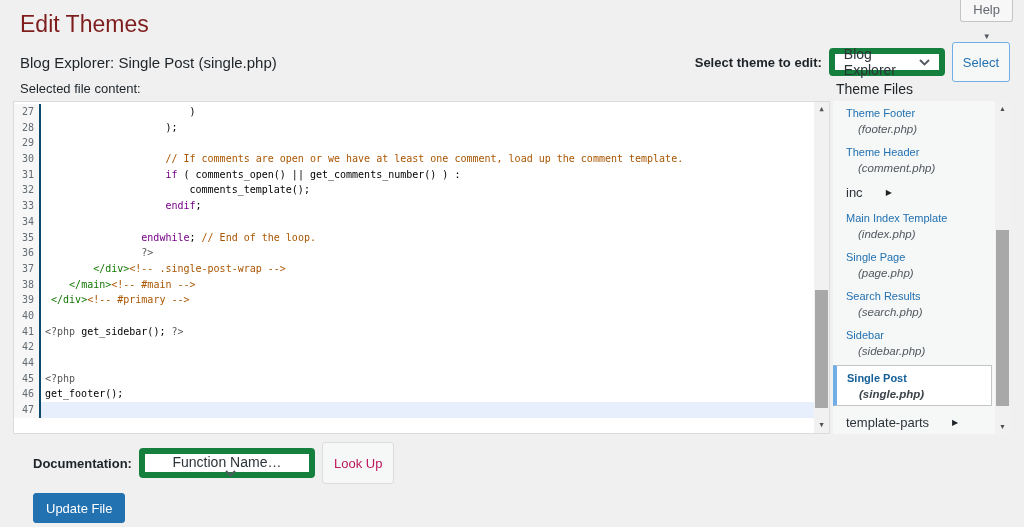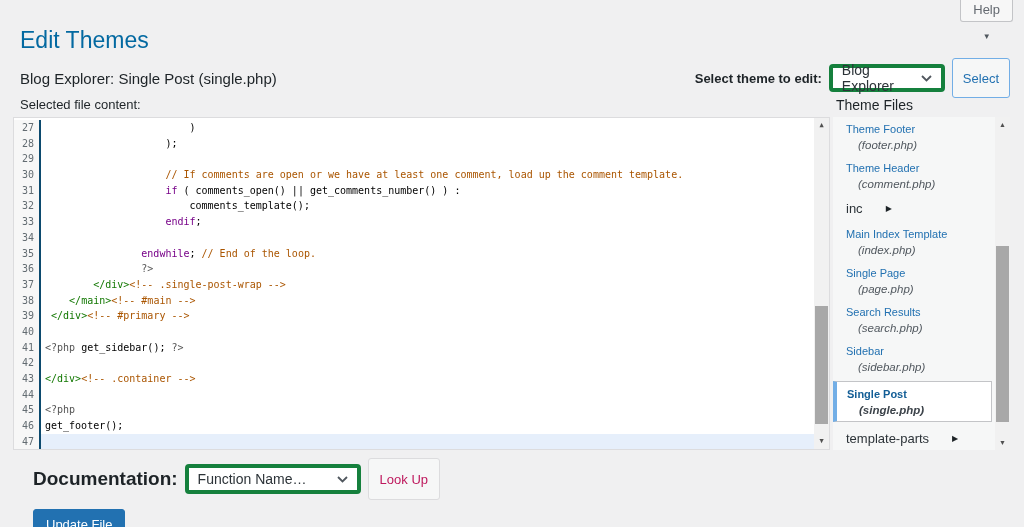--- a/index.html
+++ b/index.html
@@ -22,39 +22,39 @@
     border-radius: 0 0 3px 3px;
     color: #646970; font-size: 13px; line-height: 20px;
     display: flex; align-items: center; gap: 7px;
     cursor: pointer;
     flex-direction: column;
   }
   .help-btn .arrow { font-size: 8px; color: #50575e; }
 
   
   h1.page-title {
-    font-size: 23px; font-weight: 400; color: #0369a1;
-    padding: 10px 0 0 20px; line-height: 28px; margin-top: 16px;
+    font-size: 23px; font-weight: 400; color: #7f1d1d;
+    padding: 10px 0 0 20px; line-height: 28px;
   }
   .sub-row {
     display: flex; justify-content: space-between; align-items: center;
     margin: 10px 14px 0 20px; height: 28px;
   }
   .sub-row h2 { font-size: 15px; font-weight: 400; color: #1d2327; }
 
   .theme-select-row { display: flex; align-items: center; gap: 7px; }
   .theme-select-row label { font-weight: 700; font-size: 13px; color: #1d2327; }
 
   .select-control {
-    background: #fff; border: 4px solid #15803d; border-radius: 4px;
+    background: #fff; border: 6px solid #15803d; border-radius: 4px;
     height: 28px; display: flex; align-items: center; justify-content: space-between;
     padding: 0 9px; font-size: 14px; color: #2c3338; cursor: pointer;
   }
   .select-control.theme { width: 116px; }
-  .select-control.doc { width: 176px; height: 30px; }
+  .select-control.doc { width: 176px; height: 30px; flex-direction: column; }
   .chev { flex: none; margin-left: 8px; }
 
   .btn-secondary {
     height: 40px; padding: 0 10px;
     background: #f6f7f7; border: 1px solid #72aee6; border-radius: 3px;
     color: #2271b1; font-size: 13px; font-family: "Liberation Sans", sans-serif;
     cursor: pointer;
   }
 
   
@@ -126,21 +126,21 @@
     padding: 6px 0 6px 13px; font-size: 13px; color: #2c3338;
     display: flex; align-items: center; gap: 23px; cursor: pointer;
   }
   .tf-folder .tri { font-size: 8px; color: #1d2327; }
 
   
   .doc-row {
     display: flex; align-items: center; gap: 7px;
     margin: 8px 0 0 20px;
   }
-  .doc-row label { font-weight: 700; font-size: 19px; color: #1d2327; text-align: center; }
+  .doc-row label { font-weight: 700; font-size: 13px; color: #1d2327; text-align: center; }
   .btn-disabled {
     height: 42px; padding: 0 11px;
     background: #f6f7f7; border: 1px solid #dcdcde; border-radius: 3px;
     color: #be185d; font-size: 13px; font-family: "Liberation Sans", sans-serif;
   }
   .btn-primary {
     margin: 9px 0 0 20px; height: 30px; padding: 0 12px;
     background: #2271b1; border: 1px solid #2271b1; border-radius: 3px;
     color: #fff; font-size: 13px; font-family: "Liberation Sans", sans-serif;
     cursor: pointer;
@@ -235,24 +235,20 @@
           </div>
           <div class="code-line">
             <div class="gutter">41</div>
             <div class="code-text"><span class="tok-meta">&lt;?php</span><span class="tok-plain"> get_sidebar(); </span><span class="tok-meta">?&gt;</span></div>
           </div>
           <div class="code-line">
             <div class="gutter">42</div>
             <div class="code-text"></div>
           </div>
           <div class="code-line">
-            <div class="gutter">43</div>
-            <div class="code-text"><span class="tok-tag">&lt;/div&gt;</span><span class="tok-comment">&lt;!-- .container --&gt;</span></div>
-          </div>
-          <div class="code-line">
             <div class="gutter">44</div>
             <div class="code-text"></div>
           </div>
           <div class="code-line">
             <div class="gutter">45</div>
             <div class="code-text"><span class="tok-meta">&lt;?php</span></div>
           </div>
           <div class="code-line">
             <div class="gutter">46</div>
             <div class="code-text"><span class="tok-plain">get_footer();</span></div>

